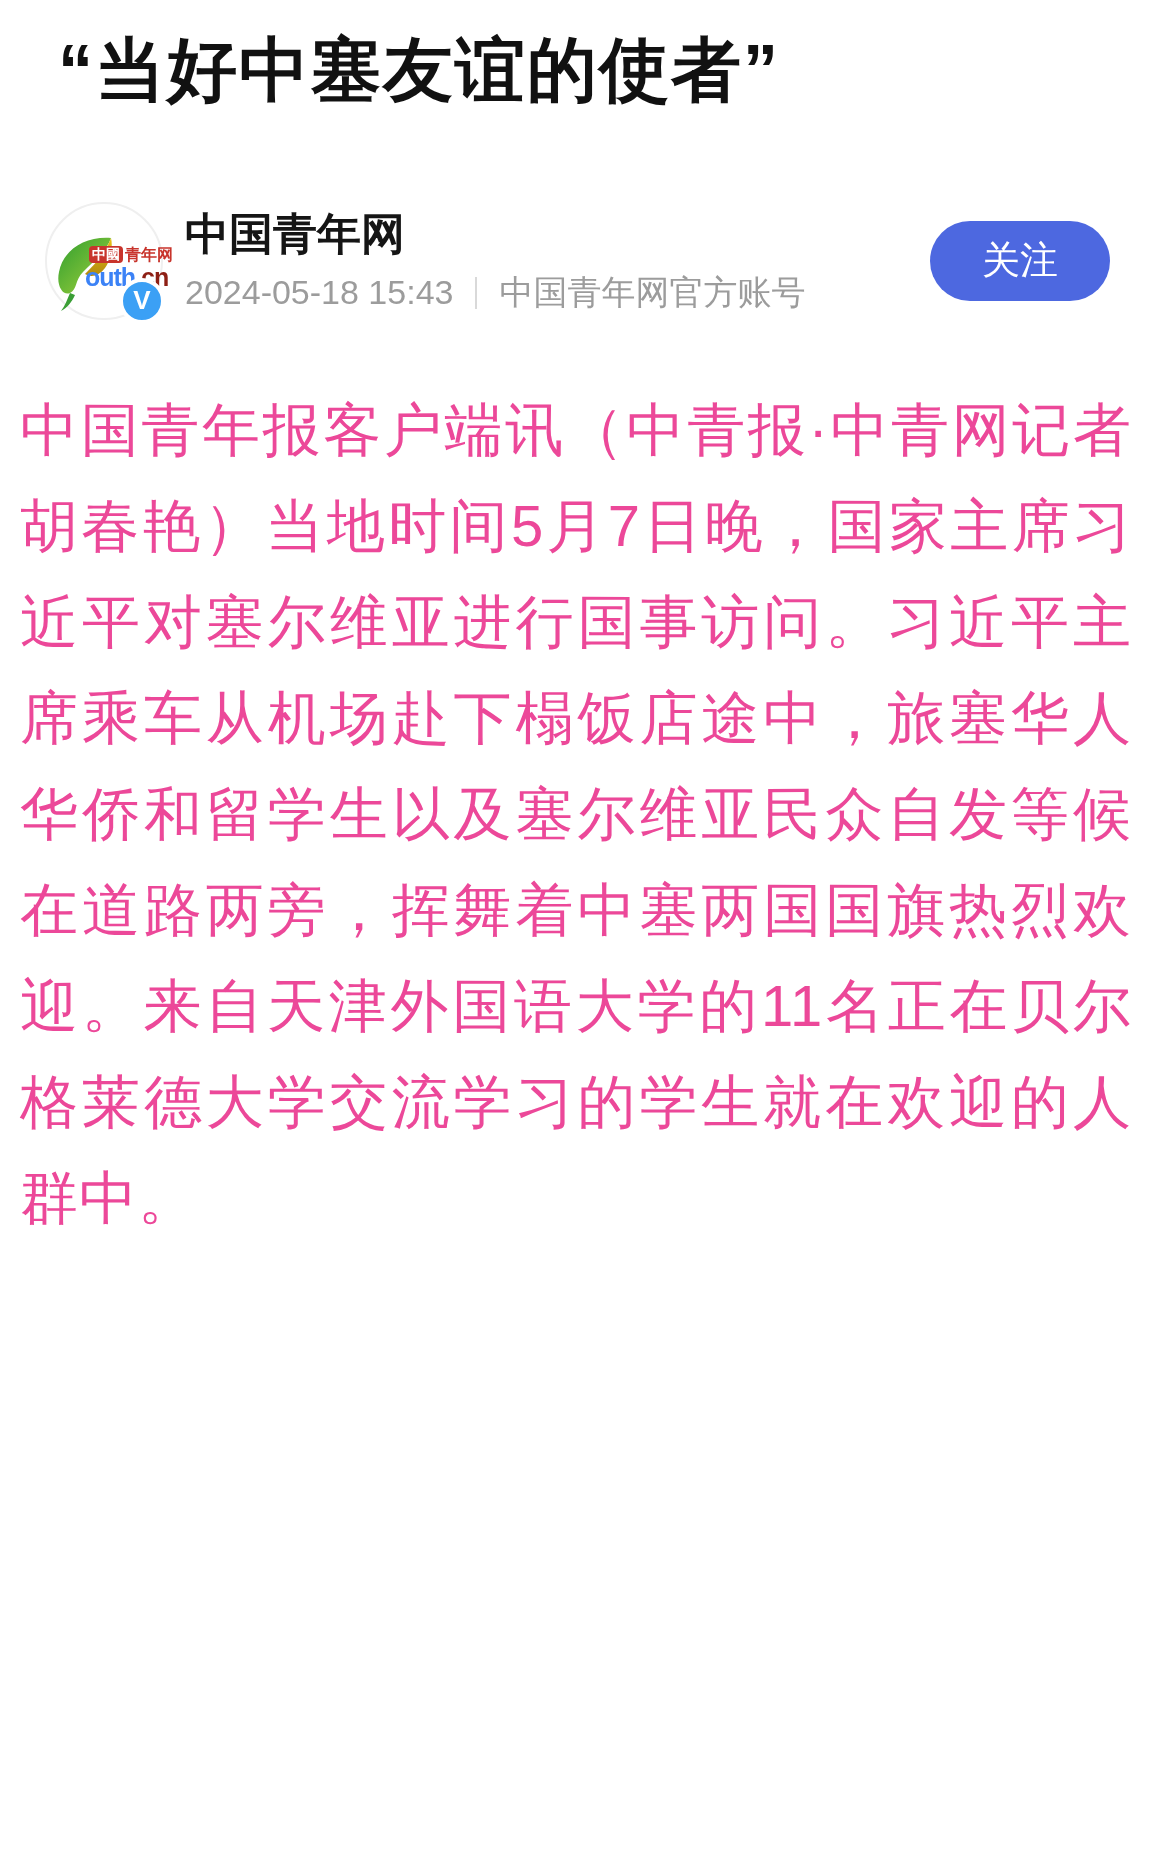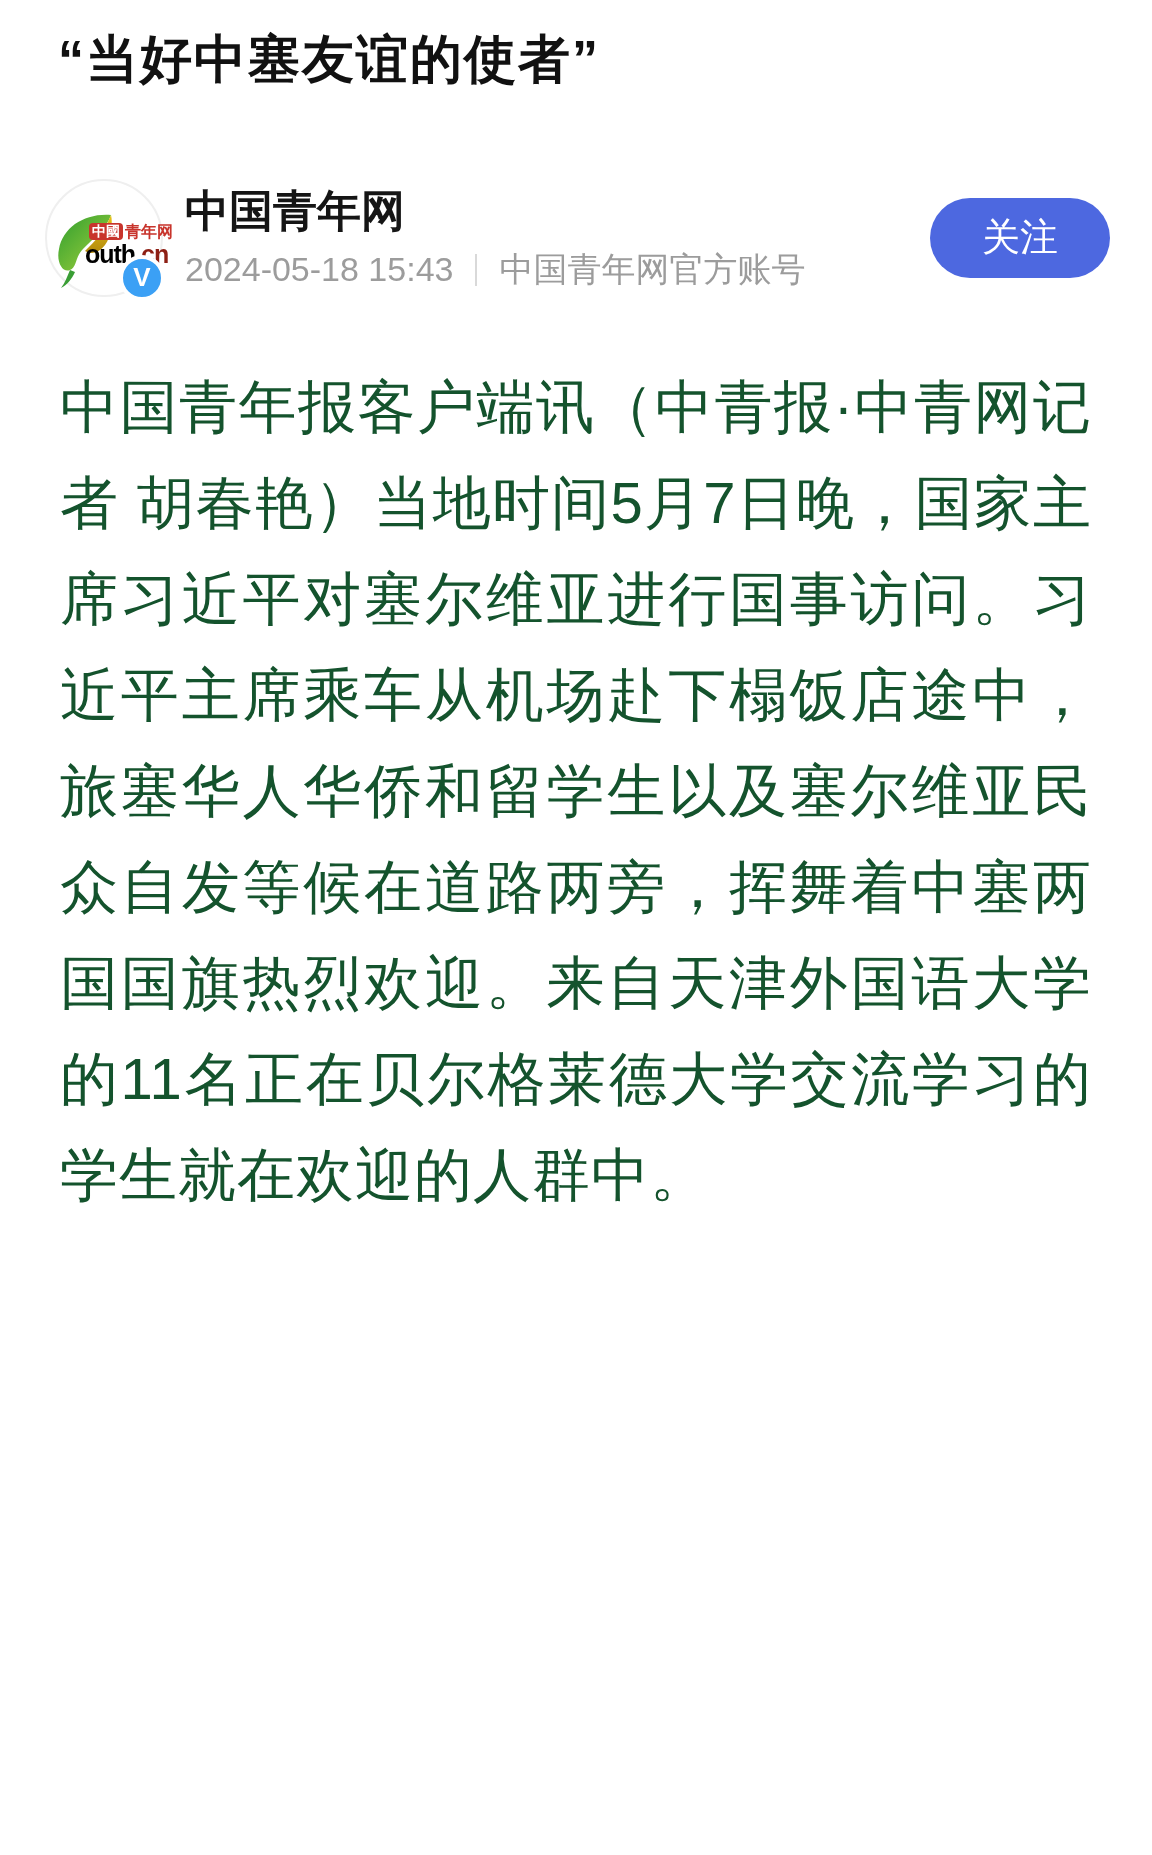--- a/index.html
+++ b/index.html
@@ -12,21 +12,21 @@
   .page {
     width: 1152px;
     height: 1855px;
     overflow: hidden;
     background: #ffffff;
     position: relative;
   }
   
   .article-title {
     margin: 26px 48px 0 58px;
-    font-size: 52px;
+    font-size: 70px;
     line-height: 1.28;
     font-weight: 700;
     color: #111111;
     letter-spacing: 2px;
   }
   
   .pub-row {
     margin-top: 86px;
     padding: 0 42px 0 45px;
     display: flex;
@@ -57,21 +57,21 @@
   .cn-rest {
     color: #c8342c;
     font-family: "Liberation Serif", serif;
     font-size: 16px; font-weight: 700; line-height: 1.1;
   }
   .logo-line2 {
     position: absolute; left: 38px; top: 60px;
     white-space: nowrap; font-weight: 800; font-size: 25px; line-height: 1.1;
     letter-spacing: -1px;
   }
-  .logo-en { color: #000000; }
+  .logo-en { color: #3b82f6; }
   .logo-en-suffix { color: #8d1f14; }
   .v-badge {
     position: absolute; right: -4px; bottom: -6px;
     width: 46px; height: 46px; border-radius: 50%;
     background: #3ba0f5; border: 4px solid #ffffff;
     display: flex; align-items: center; justify-content: center;
     color: #ffffff; font-size: 26px; font-weight: 700;
   }
   .pub-meta { margin-left: 22px; flex: 1; min-width: 0; }
   .pub-name {
@@ -93,24 +93,24 @@
     border: none; border-radius: 40px;
     background: #4d68e0; color: #ffffff;
     font-size: 38px; font-weight: 500;
     font-family: "Liberation Sans", sans-serif;
     display: flex; align-items: center; justify-content: center;
     cursor: pointer;
   }
   
   .article-body {
     margin-top: 62px;
-    padding: 0 60px;
+    padding: 0 20px;
     font-size: 58px;
     line-height: 96px;
-    color: #14532d;
+    color: #ec4899;
     text-align: justify;
     text-justify: inter-character;
     letter-spacing: 1px;
   }
   .article-body p { margin-bottom: 48px; }
 </style>
 </head>
 <body>
 
 <div class="page">

